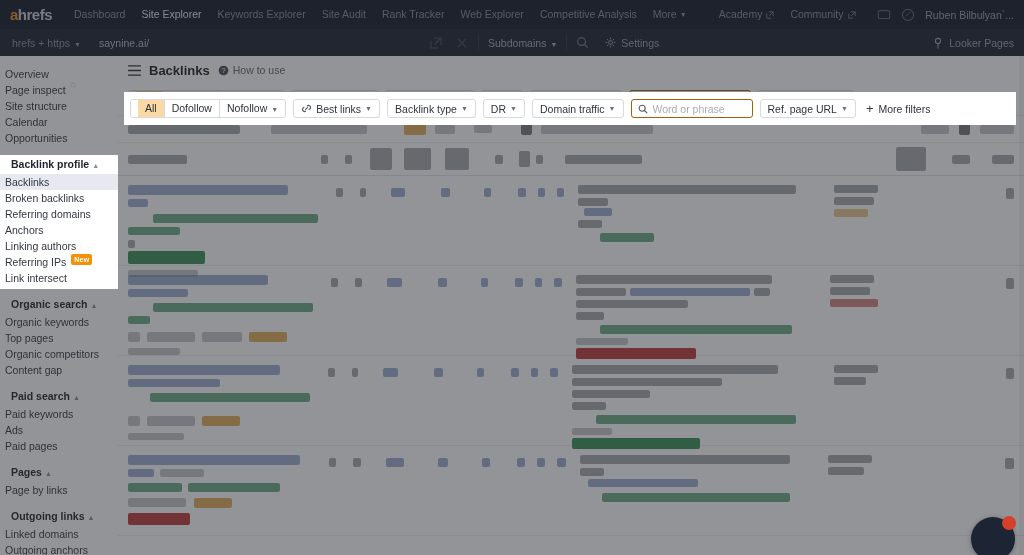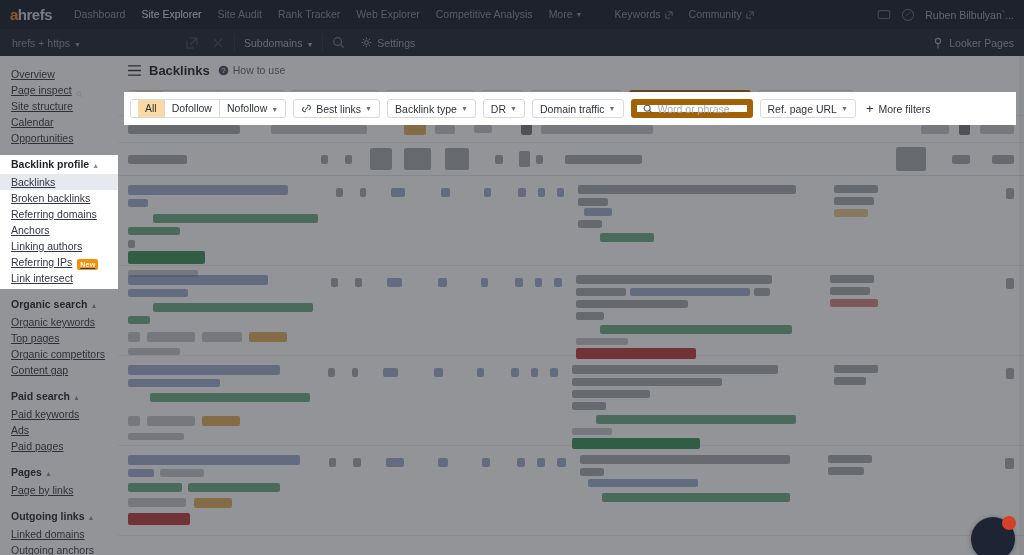--- a/index.html
+++ b/index.html
@@ -64,22 +64,22 @@
   .urlbar-right { margin-left: auto; display: flex; align-items: center; gap: 5px; padding-right: 10px; }
   .looker { font-size: 10.5px; color: #9aa0ae; white-space: nowrap; cursor: pointer; }
 
   
   .sidebar {
     position: absolute; top: 56px; left: 0; width: 118px; height: 499px;
     background: #fff; overflow: hidden; padding-top: 10px;
   }
   .sb-item {
     font-size: 10.5px; color: #33373f; line-height: 16px;
-    padding: 0 8px 0 11px; cursor: pointer; white-space: nowrap;
-    display: flex; align-items: flex-end; text-decoration: underline;
+    padding: 0 8px 0 5px; cursor: pointer; white-space: nowrap;
+    display: flex; align-items: flex-start;
   }
   .sb-item.sel { background: #e6eaf0; font-weight: normal; }
   .sb-group {
     font-size: 10.5px; font-weight: bold; color: #22262c;
     line-height: 16px; padding: 0 8px 0 11px; margin-top: 10px;
     cursor: pointer; white-space: nowrap;
   }
   .sb-group .caret { font-size: 7px; margin-left: 3px; color: #8a8f98; }
   .sb-mini { width: 7px; height: 7px; margin-left: 4px; opacity: .5; }
   .badge-new {
@@ -116,21 +116,21 @@
   .seg > div.on { background: #fbd9a5; margin-left: 7px; }
   .seg .caret { font-size: 7px; margin-left: 4px; color: #6b7079; }
   .pill {
     display: flex; align-items: center; gap: 4px; height: 19px;
     border: 1px solid #d6d9de; border-radius: 3px; padding: 0 7px;
     font-size: 10.5px; color: #2f333a; cursor: pointer; white-space: nowrap;
   }
   .pill .caret { font-size: 7px; color: #6b7079; }
   .searchbox {
     display: flex; align-items: center; gap: 5px; height: 19px;
-    border: 6px solid #a16207; border-radius: 3px; padding: 0 6px;
+    border: 1px solid #a16207; border-radius: 3px; padding: 0 6px;
     width: 122px;
   }
   .searchbox input {
     border: 0; outline: 0; font-size: 10.5px; color: #2f333a; width: 100%;
     font-family: "Liberation Sans", sans-serif; background: transparent;
   }
   .searchbox input::placeholder { color: #a8acb3; }
   .morefilters {
     display: flex; align-items: center; gap: 5px;
     font-size: 10.5px; color: #2f333a; cursor: pointer; white-space: nowrap;
@@ -194,27 +194,28 @@
 </head>
 <body>
 
 <div id="root">
 
   <div class="topnav">
     <div class="logo"><span class="a">a</span>hrefs</div>
     <div class="nav-items">
       <div class="nav-item"><span>Dashboard</span></div>
       <div class="nav-item active"><span>Site Explorer</span></div>
+      <div class="nav-item"><span>Keywords Explorer</span></div>
       <div class="nav-item"><span>Site Audit</span></div>
       <div class="nav-item"><span>Rank Tracker</span></div>
       <div class="nav-item"><span>Web Explorer</span></div>
       <div class="nav-item"><span>Competitive Analysis</span></div>
       <div class="nav-item"><span>More</span><span class="caret">▼</span></div>
       <div class="nav-sep"></div>
-      <div class="nav-item"><span>Keywords</span><svg class="ext-icon" viewBox="0 0 10 10">
+      <div class="nav-item"><span>Academy</span><svg class="ext-icon" viewBox="0 0 10 10">
             <path d="M3.5 1h5.5v5.5" stroke="#878d9c" stroke-width="1" fill="none"></path>
             <path d="M8.5 1.5L4 6" stroke="#878d9c" stroke-width="1"></path>
             <path d="M6.5 9H1V3.2" stroke="#878d9c" stroke-width="1" fill="none"></path>
           </svg></div>
       <div class="nav-item"><span>Community</span><svg class="ext-icon" viewBox="0 0 10 10">
             <path d="M3.5 1h5.5v5.5" stroke="#878d9c" stroke-width="1" fill="none"></path>
             <path d="M8.5 1.5L4 6" stroke="#878d9c" stroke-width="1"></path>
             <path d="M6.5 9H1V3.2" stroke="#878d9c" stroke-width="1" fill="none"></path>
           </svg></div>
     </div>
@@ -226,20 +227,23 @@
           <circle cx="8" cy="8" r="6.4" stroke="#9aa0ae" stroke-width="1.2" fill="none"></circle>
           <path d="M5.5 9.5l5-5" stroke="#9aa0ae" stroke-width="1.1"></path>
         </svg>
       <div class="user-name"><span>Ruben Bilbulyan`...</span></div>
 
     </div>
   </div>
 
   <div class="urlbar">
     <div class="proto"><span>hrefs + https</span><span class="caret">▼</span></div>
+    <div class="url-field">
+      <div class="url-val">saynine.ai/</div>
+    </div>
     <div class="url-actions">
       <svg class="icon-btn" viewBox="0 0 14 14">
           <path d="M5 2h7v7" stroke="#6f7684" stroke-width="1.1" fill="none"></path>
           <path d="M11.5 2.5L5.5 8.5" stroke="#6f7684" stroke-width="1.1"></path>
           <path d="M9 12H2V4.8" stroke="#6f7684" stroke-width="1.1" fill="none"></path>
         </svg>
       <svg class="icon-btn" viewBox="0 0 14 14">
           <path d="M3 3l8 8M11 3l-8 8" stroke="#5f6574" stroke-width="1.2"></path>
         </svg>
     </div>

